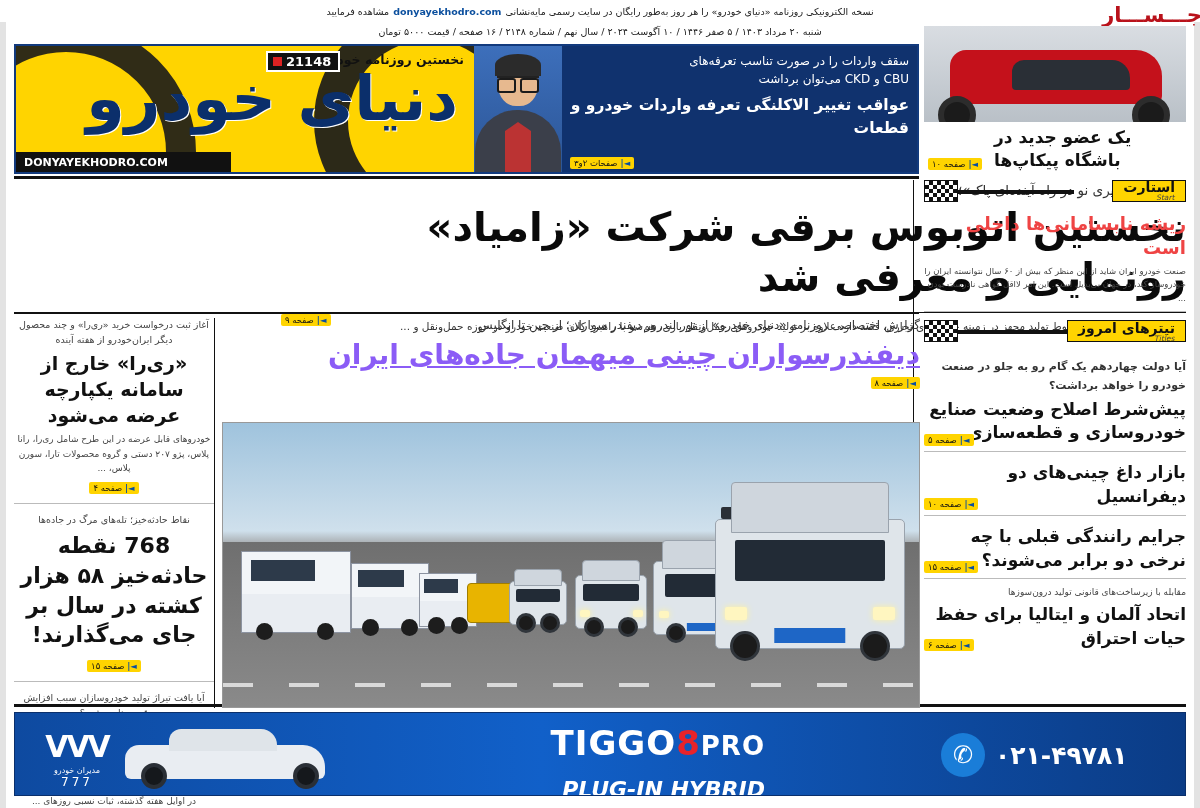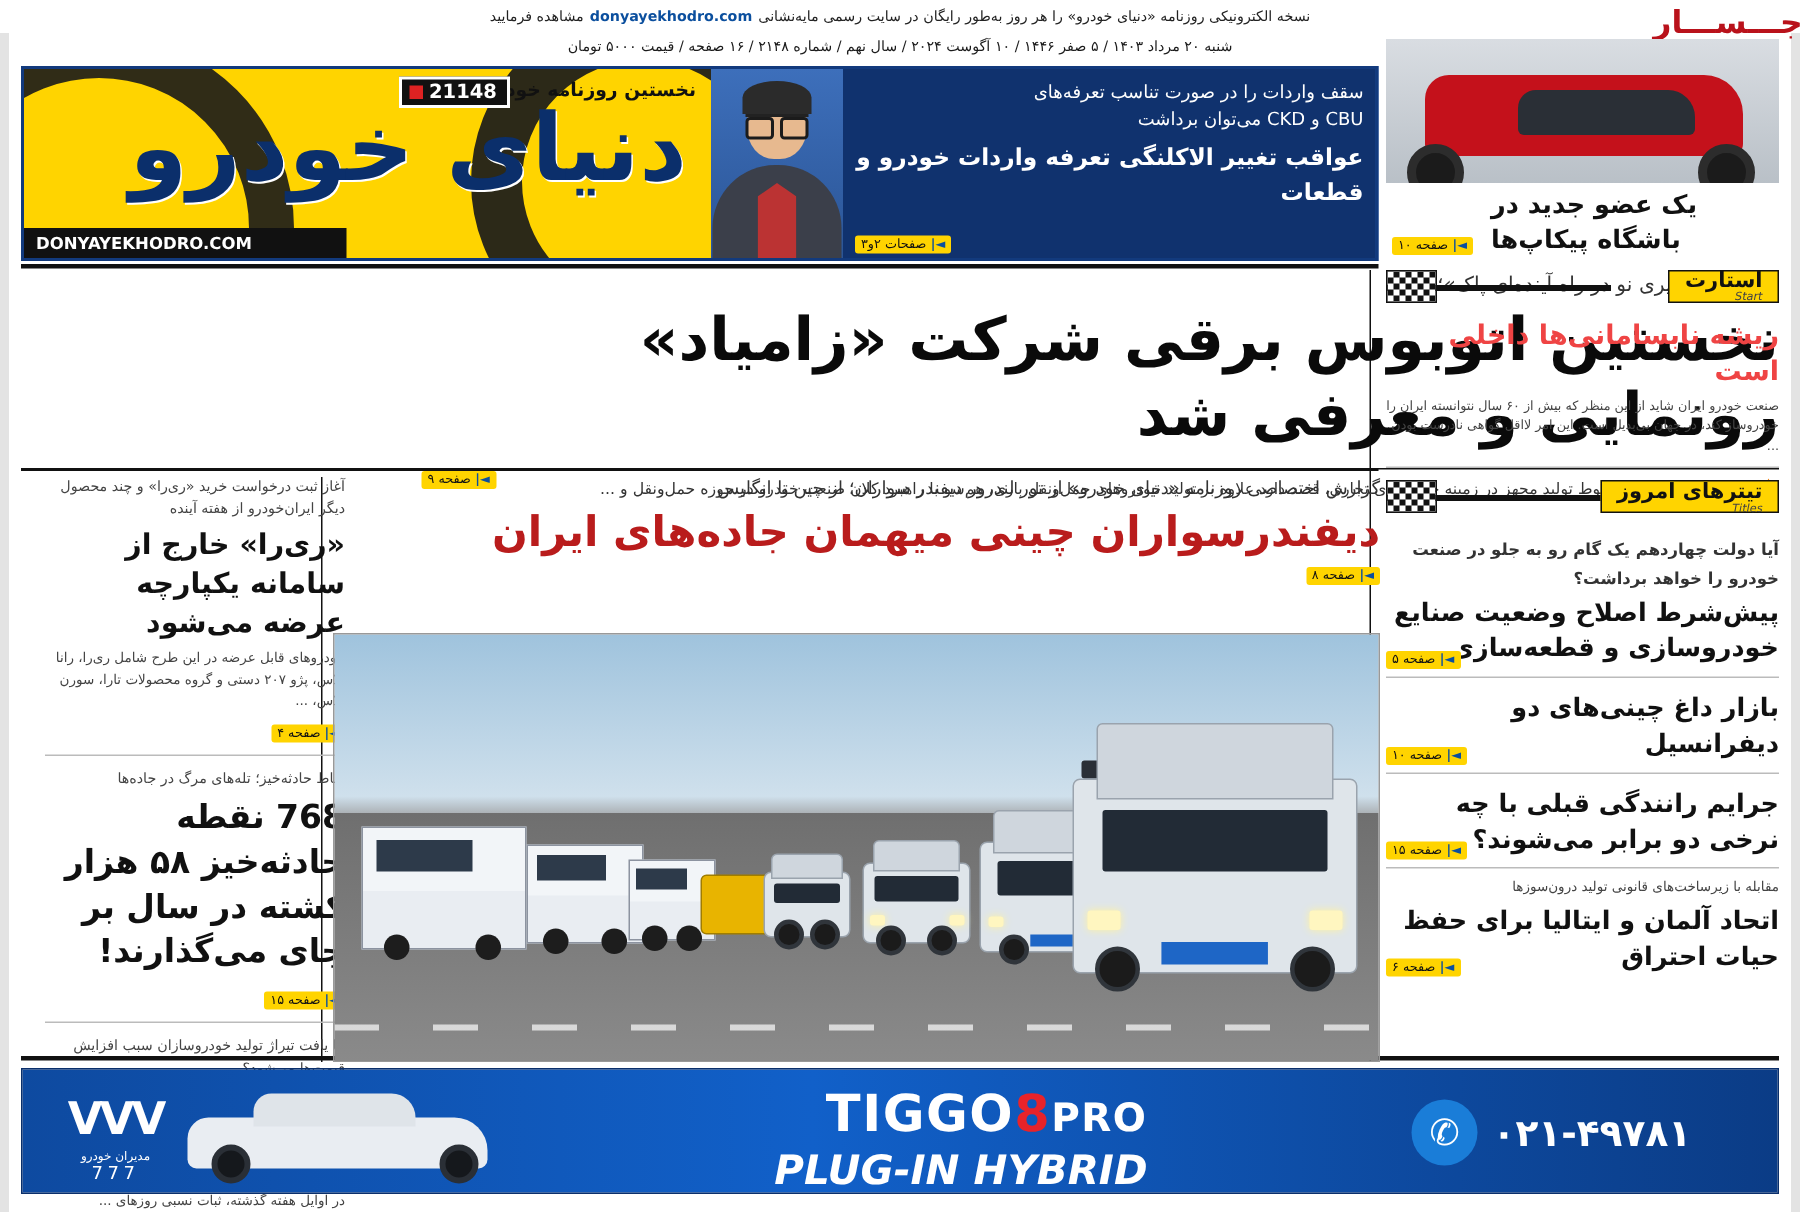--- a/index.html
+++ b/index.html
@@ -190,37 +190,37 @@
   }
   .lead-ref { position: absolute; left: 0; bottom: -14px; }
   .cone {
     display: inline-block; width: 0; height: 0; vertical-align: middle;
     border-left: 7px solid transparent; border-right: 7px solid transparent;
     border-bottom: 14px solid #f07c00; margin-left: 6px;
   }
 
   
   .leftcol {
-    position: absolute; left: 30px; top: 318px; width: 200px; height: 382px;
-    text-align: right; direction: rtl;
+    position: absolute; left: 14px; top: 318px; width: 200px; height: 382px;
+    text-align: center; direction: rtl;
   }
   .lstory { border-bottom: 1px solid #bbb; padding-bottom: 8px; margin-bottom: 9px; position: relative; }
   .lstory .over { font-size: 9.5px; color: #444; line-height: 1.55; }
   .lstory h3 { font-size: 19px; font-weight: bold; color: #111; line-height: 1.35; margin: 4px 0 4px; }
   .lstory h3.big { font-size: 22px; }
   .lstory .deck { font-size: 9px; color: #444; line-height: 1.6; }
   .lstory .ref { margin-top: 4px; display: inline-block; }
 
   
   .centercol {
     position: absolute; left: 222px; top: 318px; width: 698px; height: 390px;
     text-align: right; direction: rtl;
   }
   .c-kicker { font-size: 12px; color: #333; }
-  .c-title { font-size: 28px; font-weight: bold; color: #b91c1c; margin-top: 6px; }
+  .c-title { font-size: 28px; font-weight: bold; color: #8b5cf6; margin-top: 6px; text-decoration: underline; }
   .c-ref { margin-top: 5px; }
   .photo {
     position: absolute; left: 0; top: 104px; width: 698px; height: 286px;
     background: linear-gradient(#9fc3dd 0%, #cfe0ec 38%, #9a9a9a 44%, #6e6e6e 100%);
     overflow: hidden; border: 1px solid #999;
   }
   .road {
     position: absolute; left: 0; bottom: 0; width: 100%; height: 58%;
     background: linear-gradient(#6f6f6f, #8a8a8a);
   }
@@ -316,21 +316,21 @@
     background: #1a7dd8; display: flex; align-items: center; justify-content: center;
     font-size: 24px; color: #fff;
   }
   .ad-phone-num { font-size: 25px; font-weight: bold; letter-spacing: 1px; direction: rtl; }
   .ad-center {
     position: absolute; left: 330px; top: 10px; width: 420px; text-align: right; color: #fff;
   }
   .ad-tiggo { font-size: 34px; font-weight: bold; letter-spacing: 1px; direction: ltr; }
   .ad-tiggo .eight { color: #e8232a; }
   .ad-tiggo .pro { font-size: 26px; }
-  .ad-hybrid { font-size: 27px; font-weight: bold; font-style: italic; direction: ltr; margin-top: 2px; }
+  .ad-hybrid { font-size: 22px; font-weight: bold; font-style: italic; direction: ltr; margin-top: 14px; }
   .ad-car {
     position: absolute; left: 110px; bottom: 4px; width: 210px; height: 62px;
   }
   .ad-car .b { position: absolute; left: 0; bottom: 12px; width: 200px; height: 34px; background: #e9edf2; border-radius: 14px 22px 6px 6px; }
   .ad-car .t { position: absolute; left: 44px; bottom: 40px; width: 108px; height: 22px; background: #dfe4e9; border-radius: 12px 16px 0 0; }
   .ad-car .w { position: absolute; bottom: 2px; width: 26px; height: 26px; border-radius: 50%; background: #15181c; border: 4px solid #2a2f36; }
   .ad-car .w.l { left: 16px; } .ad-car .w.r { right: 16px; }
   .ad-brand {
     position: absolute; left: 14px; top: 16px; width: 96px; text-align: center; color: #fff;
   }

